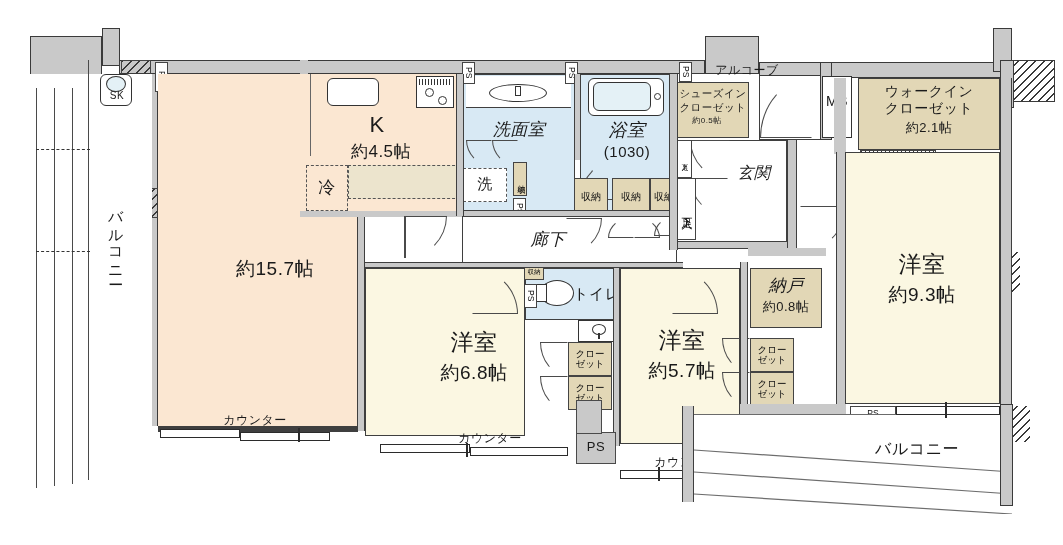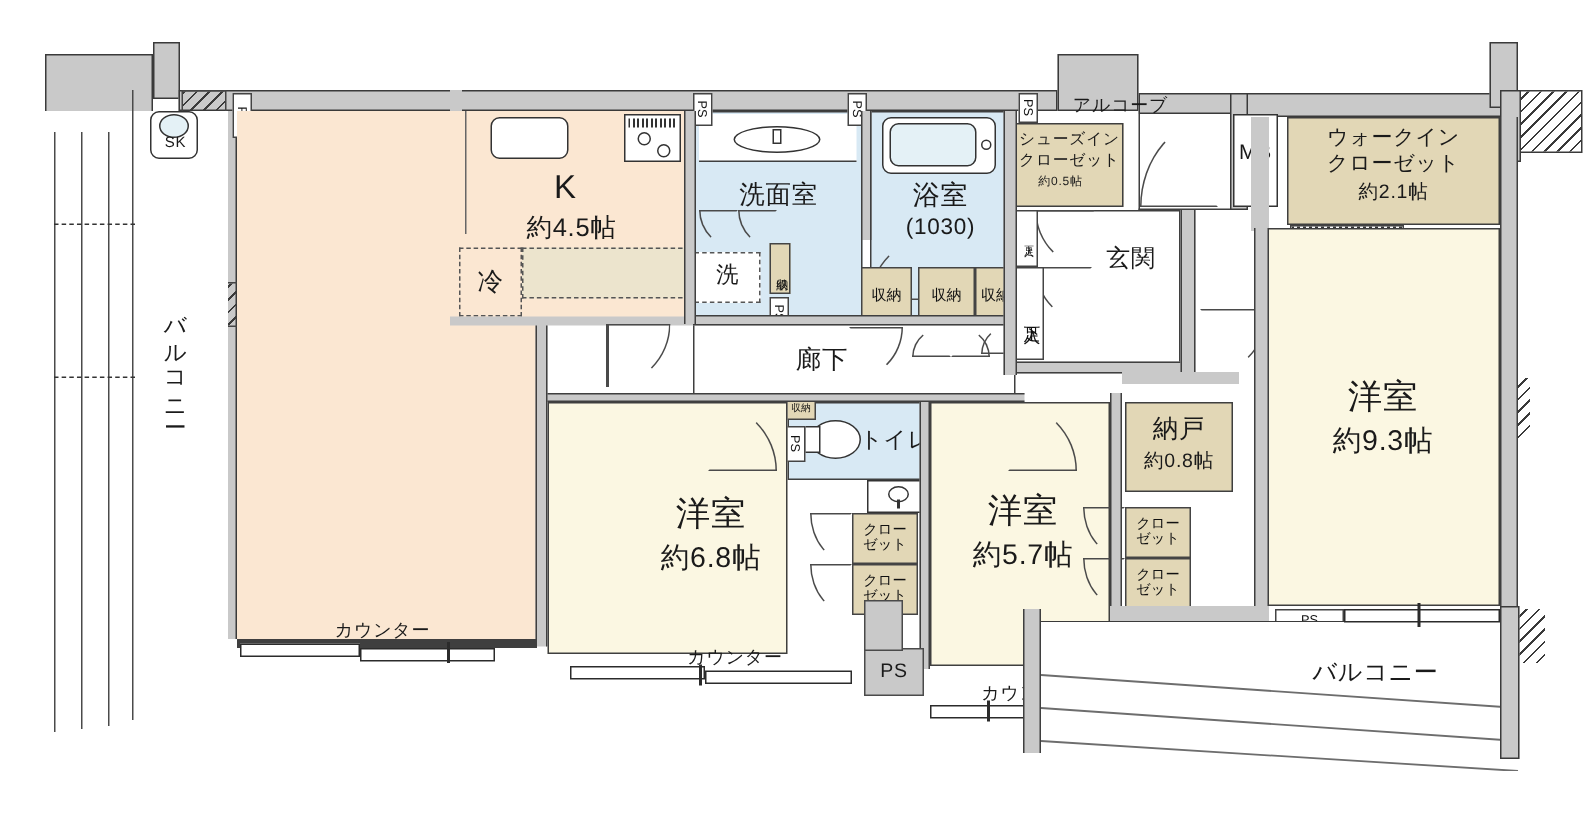--- a/index.html
+++ b/index.html
@@ -15,21 +15,21 @@
   .rm-k{background:#fbe7d2;}
   .rm-wet{background:#d8e9f4;}
   .rm-yo{background:#fbf7e2;}
   .rm-cl{background:#e2d7b6;}
   .rm-white{background:#ffffff;}
 
   .lbl{position:absolute;text-align:center;color:#1a1a1a;line-height:1.12;
        white-space:nowrap;letter-spacing:0.5px;}
   .lbl.v{writing-mode:vertical-rl;white-space:nowrap;letter-spacing:2px;}
   .t-room{font-size:21px;}
-  .t-room2{font-size:18px;}
+  .t-room2{font-size:18px;font-style:italic;}
   .t-area{font-size:17px;}
   .t-area-s{font-size:15px;}
   .t-mid{font-size:15px;}
   .t-sm{font-size:12px;}
   .t-xs{font-size:10px;}
   .t-xxs{font-size:7.5px;}
 
   
   .tag{position:absolute;box-sizing:border-box;border:1px solid #444;background:#fff;
        display:flex;align-items:center;justify-content:center;font-size:8.5px;color:#111;}
@@ -100,20 +100,21 @@
 
   <div class="tag v" style="left:155px;top:62px;width:13px;height:30px;">PS</div>
 
   <div class="abs rm-ld" style="left:158px;top:74px;width:152px;height:354px;border-bottom:1.5px solid #3f3f3f;"></div>
   <div class="abs rm-ld" style="left:310px;top:74px;width:150px;height:82px;"></div>
   <div class="abs rm-k" style="left:300px;top:146px;width:160px;height:70px;"></div>
   <div class="abs rm-ld" style="left:158px;top:216px;width:205px;height:212px;"></div>
 
   <div class="abs" style="left:310px;top:74px;width:1.3px;height:82px;background:#666;"></div>
 
+  <div class="lbl t-area" style="left:215px;top:258px;width:120px;font-size:19px;">約15.7帖</div>
 
   <div class="abs" style="left:300px;top:60px;width:8px;height:14px;background:#c9c9c9;"></div>
   <div class="abs fix r" style="left:327px;top:78px;width:52px;height:28px;"></div>
   <div class="abs fix" style="left:416px;top:76px;width:38px;height:32px;"></div>
   <div class="abs" style="left:419px;top:79px;width:32px;height:6px;background:repeating-linear-gradient(90deg,#333 0 1.2px,#fff 1.2px 3px);"></div>
   <div class="abs oval" style="left:425px;top:88px;width:9px;height:9px;"></div>
   <div class="abs oval" style="left:438px;top:96px;width:9px;height:9px;"></div>
   <div class="lbl t-room" style="left:360px;top:113px;width:34px;font-size:22px;">K</div>
   <div class="lbl t-area-s" style="left:340px;top:142px;width:82px;font-size:17px;">約4.5帖</div>
 

